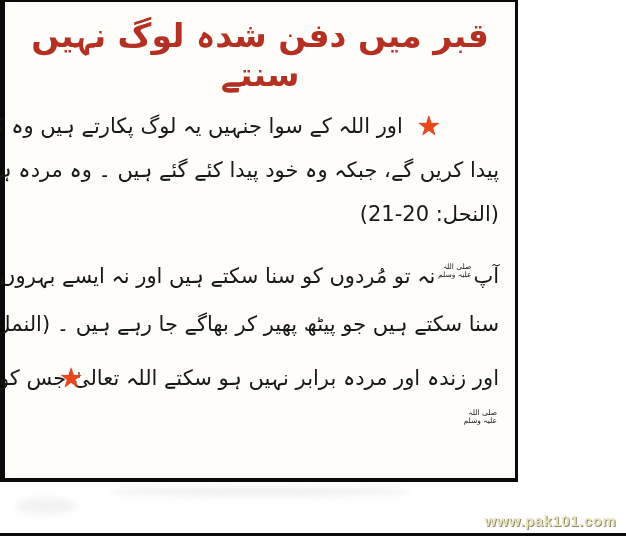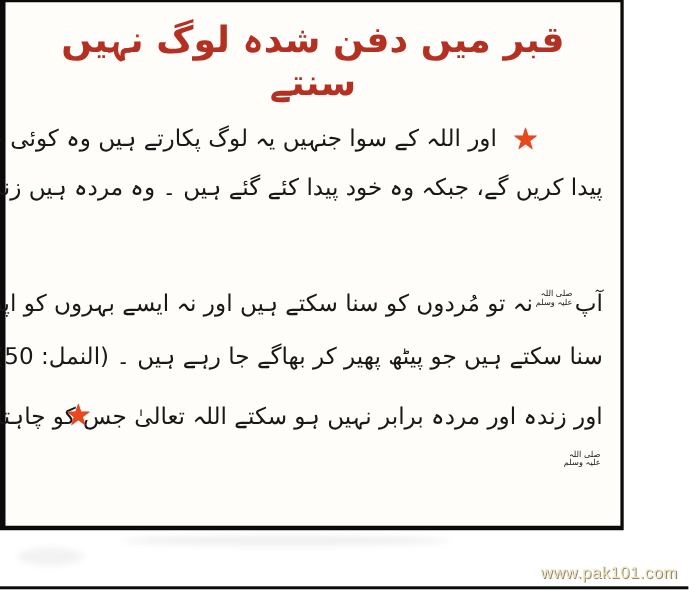--- a/index.html
+++ b/index.html
@@ -2,21 +2,21 @@
 <html lang="en" style="--c-title: #b43023; --c-star: #e8481c; --c-body-text: #181818; --c-frame: #0b0b0b; --c-watermark: #ece4bf;"><head>
 <meta charset="utf-8">
 <style>
   html,body{margin:0;padding:0;}
   body{
     width:626px;height:536px;position:relative;overflow:hidden;
     background:#ffffff;
     font-family:"DejaVu Sans", sans-serif;
   }
   .frame{
-    position:absolute;left:0;top:0;width:567px;height:482px;
+    position:absolute;left:0;top:0;width:518px;height:482px;
     box-sizing:border-box;
     border-style:solid;border-color:var(--c-frame,#0b0b0b);
     border-width:2px 3px 4px 5px; 
     background:#fefdfa;
   }
   .title{
     margin:14px 10px 0 10px;
     text-align:center;
     font-size:33px;font-weight:bold;
     color:var(--c-title,#b43023);
@@ -57,21 +57,21 @@
     text-align:center;
     vertical-align:6px;
     margin:0 2px;
     white-space:normal;
   }
   .saw span{display:block;text-align:right;}
   .ref-line{padding-right:82px;}
   .watermark{
     position:absolute;right:10px;bottom:7px;
     font-family:"Liberation Sans", sans-serif;
-    font-weight:normal;font-size:15px;letter-spacing:0.5px;
+    font-weight:bold;font-size:15px;letter-spacing:0.5px;
     color:var(--c-watermark,#ece4bf);
     text-shadow:1px 1px 0 #8f8a70;
   }
   .bottom-bar{
     position:absolute;left:0;bottom:0;width:626px;height:3px;
     background:var(--c-frame,#0b0b0b);
   }
   .smudge{
     position:absolute;background:#b9b9b9;border-radius:50%;
     filter:blur(3px);
@@ -87,20 +87,21 @@
   <h1 class="title" lang="ur" dir="rtl">قبر میں دفن شدہ لوگ نہیں سنتے</h1>
 
   <div class="bodytext" lang="ur">
 
     <div class="para p1">
       <div class="line indent-first">
         <span class="star">★</span><span>اور اللہ کے سوا جنہیں یہ لوگ پکارتے ہیں وہ کوئی چیز کیا خاک</span>
       </div>
       <div class="line">پیدا کریں گے، جبکہ وہ خود پیدا کئے گئے ہیں ۔ وہ مردہ ہیں زندہ نہیں،</div>
       <div class="line spread">
+        <span class="ref">(النحل: 20-21)</span>
       </div>
     </div>
 
     <div class="para p2">
       <div class="line">
         <span>آپ</span><span class="saw"><span>صلی اللہ</span><span>علیہ وسلم</span></span><span>نہ تو مُردوں کو سنا سکتے ہیں اور نہ ایسے بہروں کو اپنی پکار</span>
       </div>
       <div class="line">سنا سکتے ہیں جو پیٹھ پھیر کر بھاگے جا رہے ہیں ۔ (النمل: 50)</div>
     </div>
 

